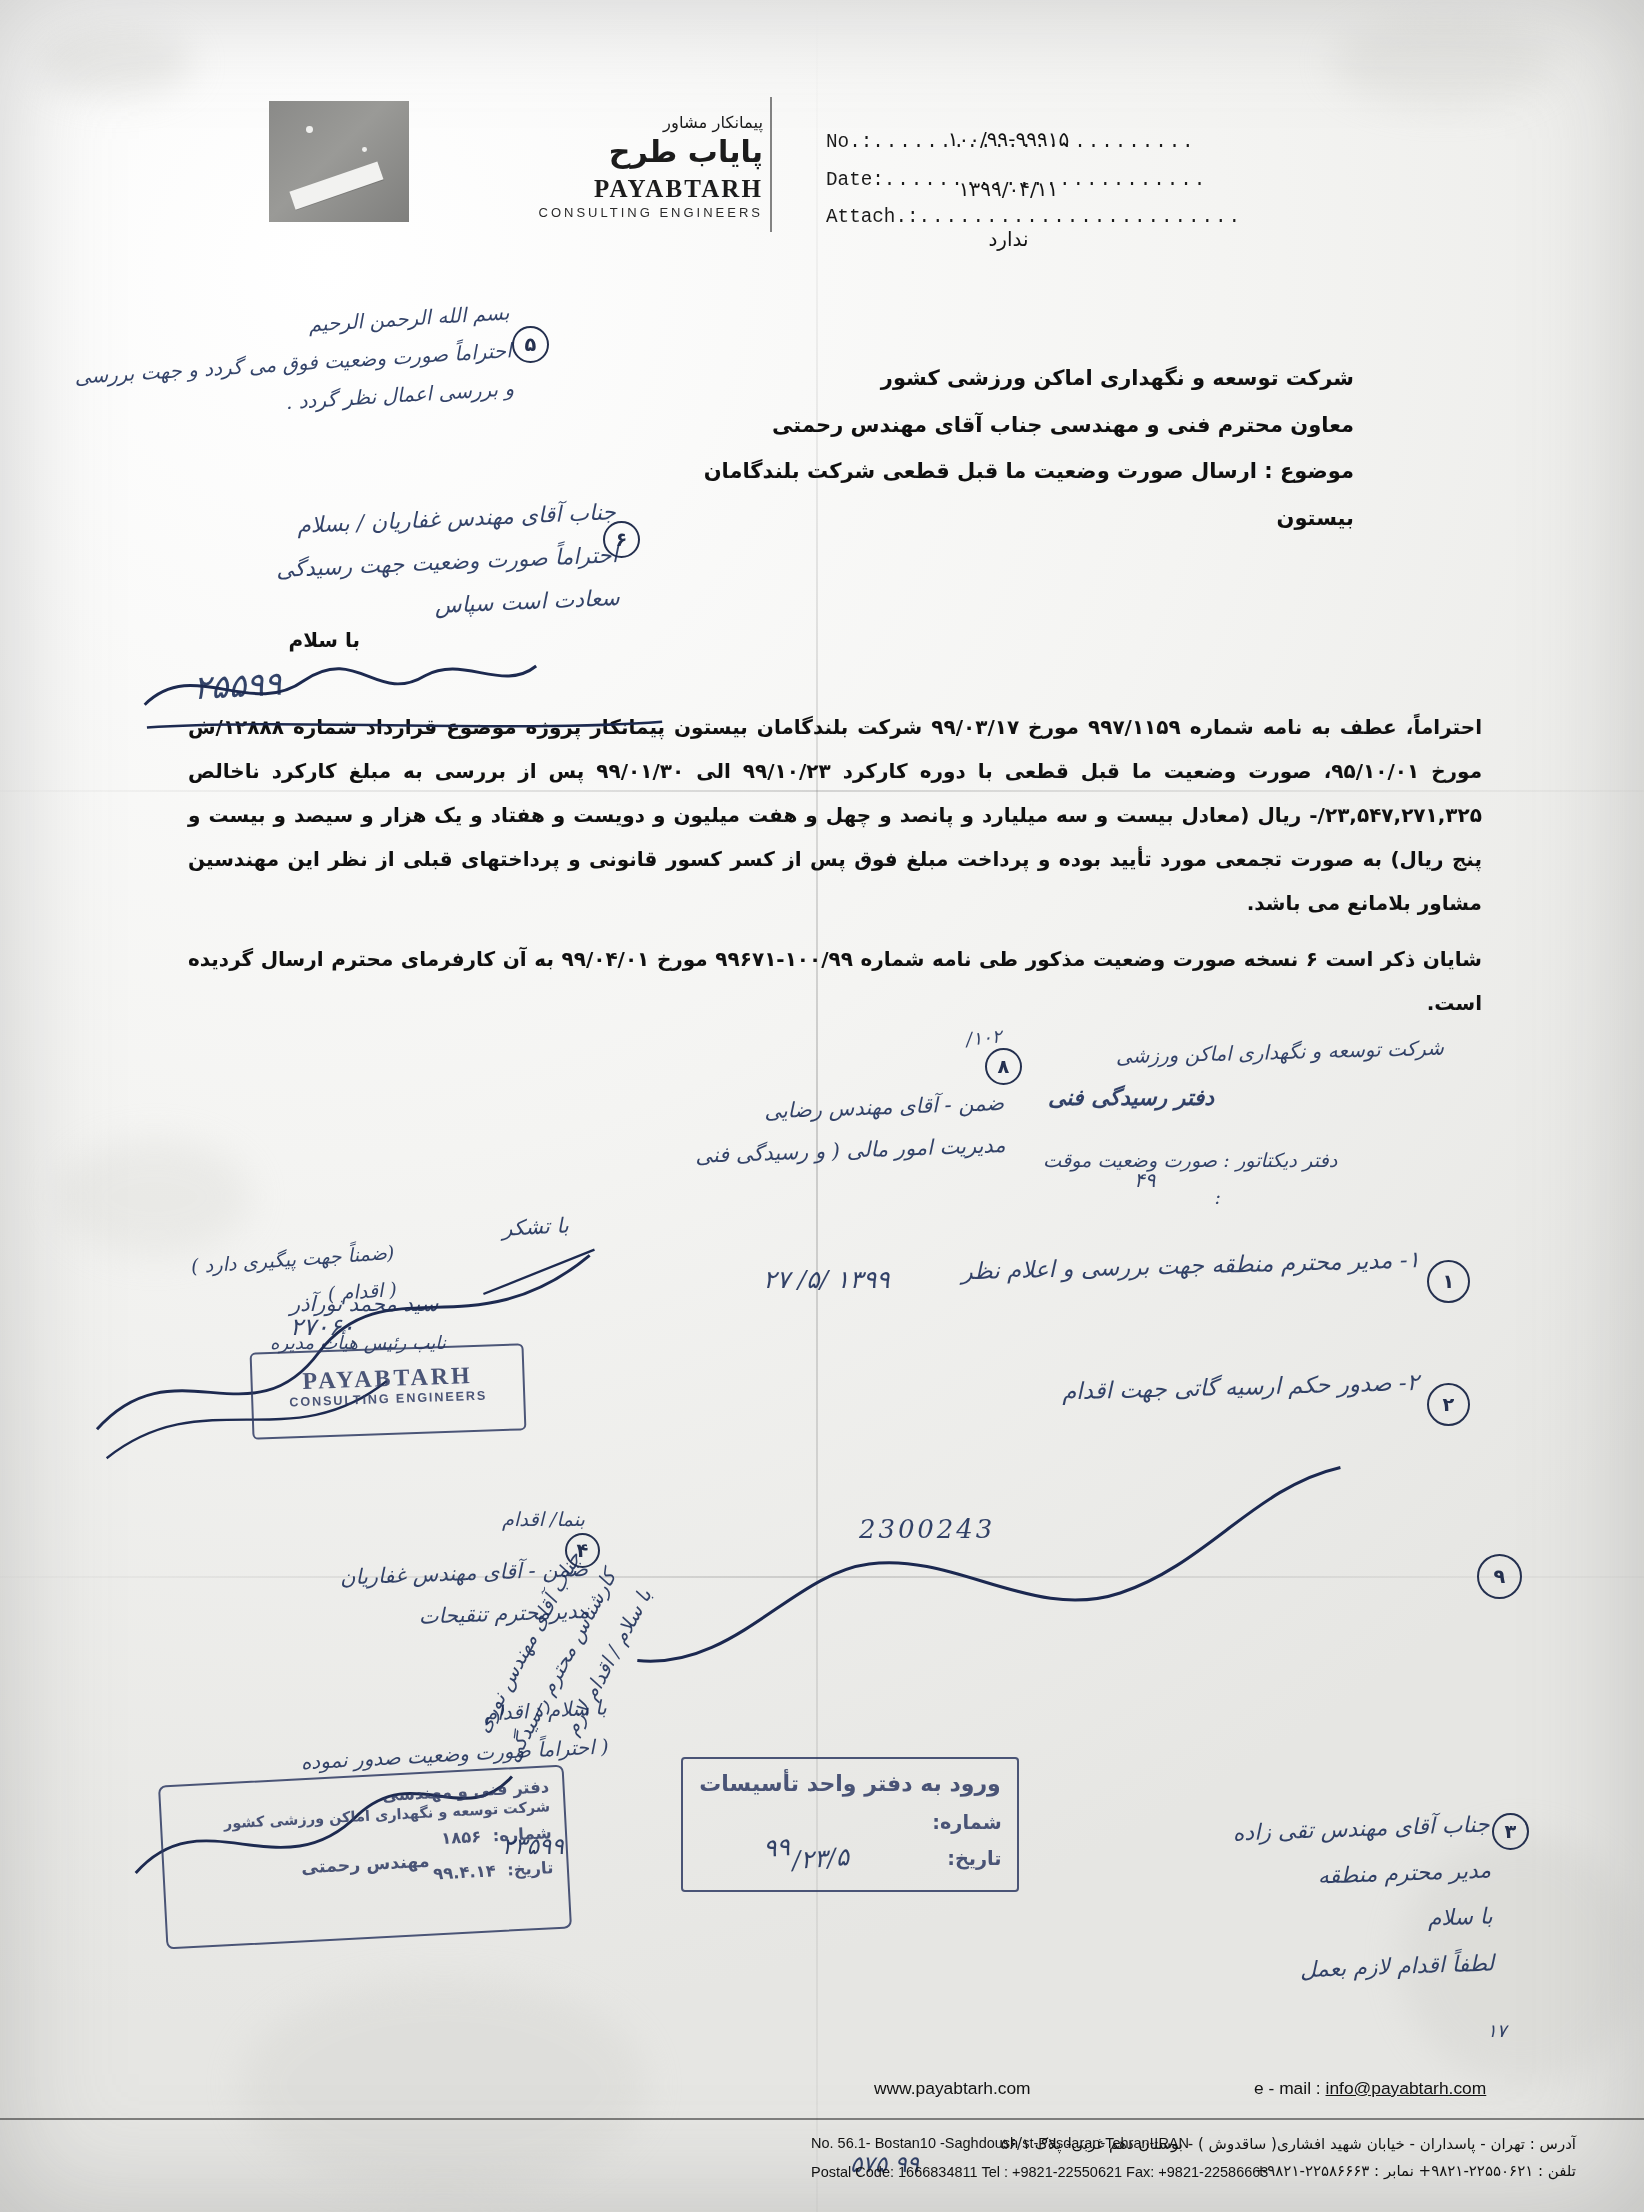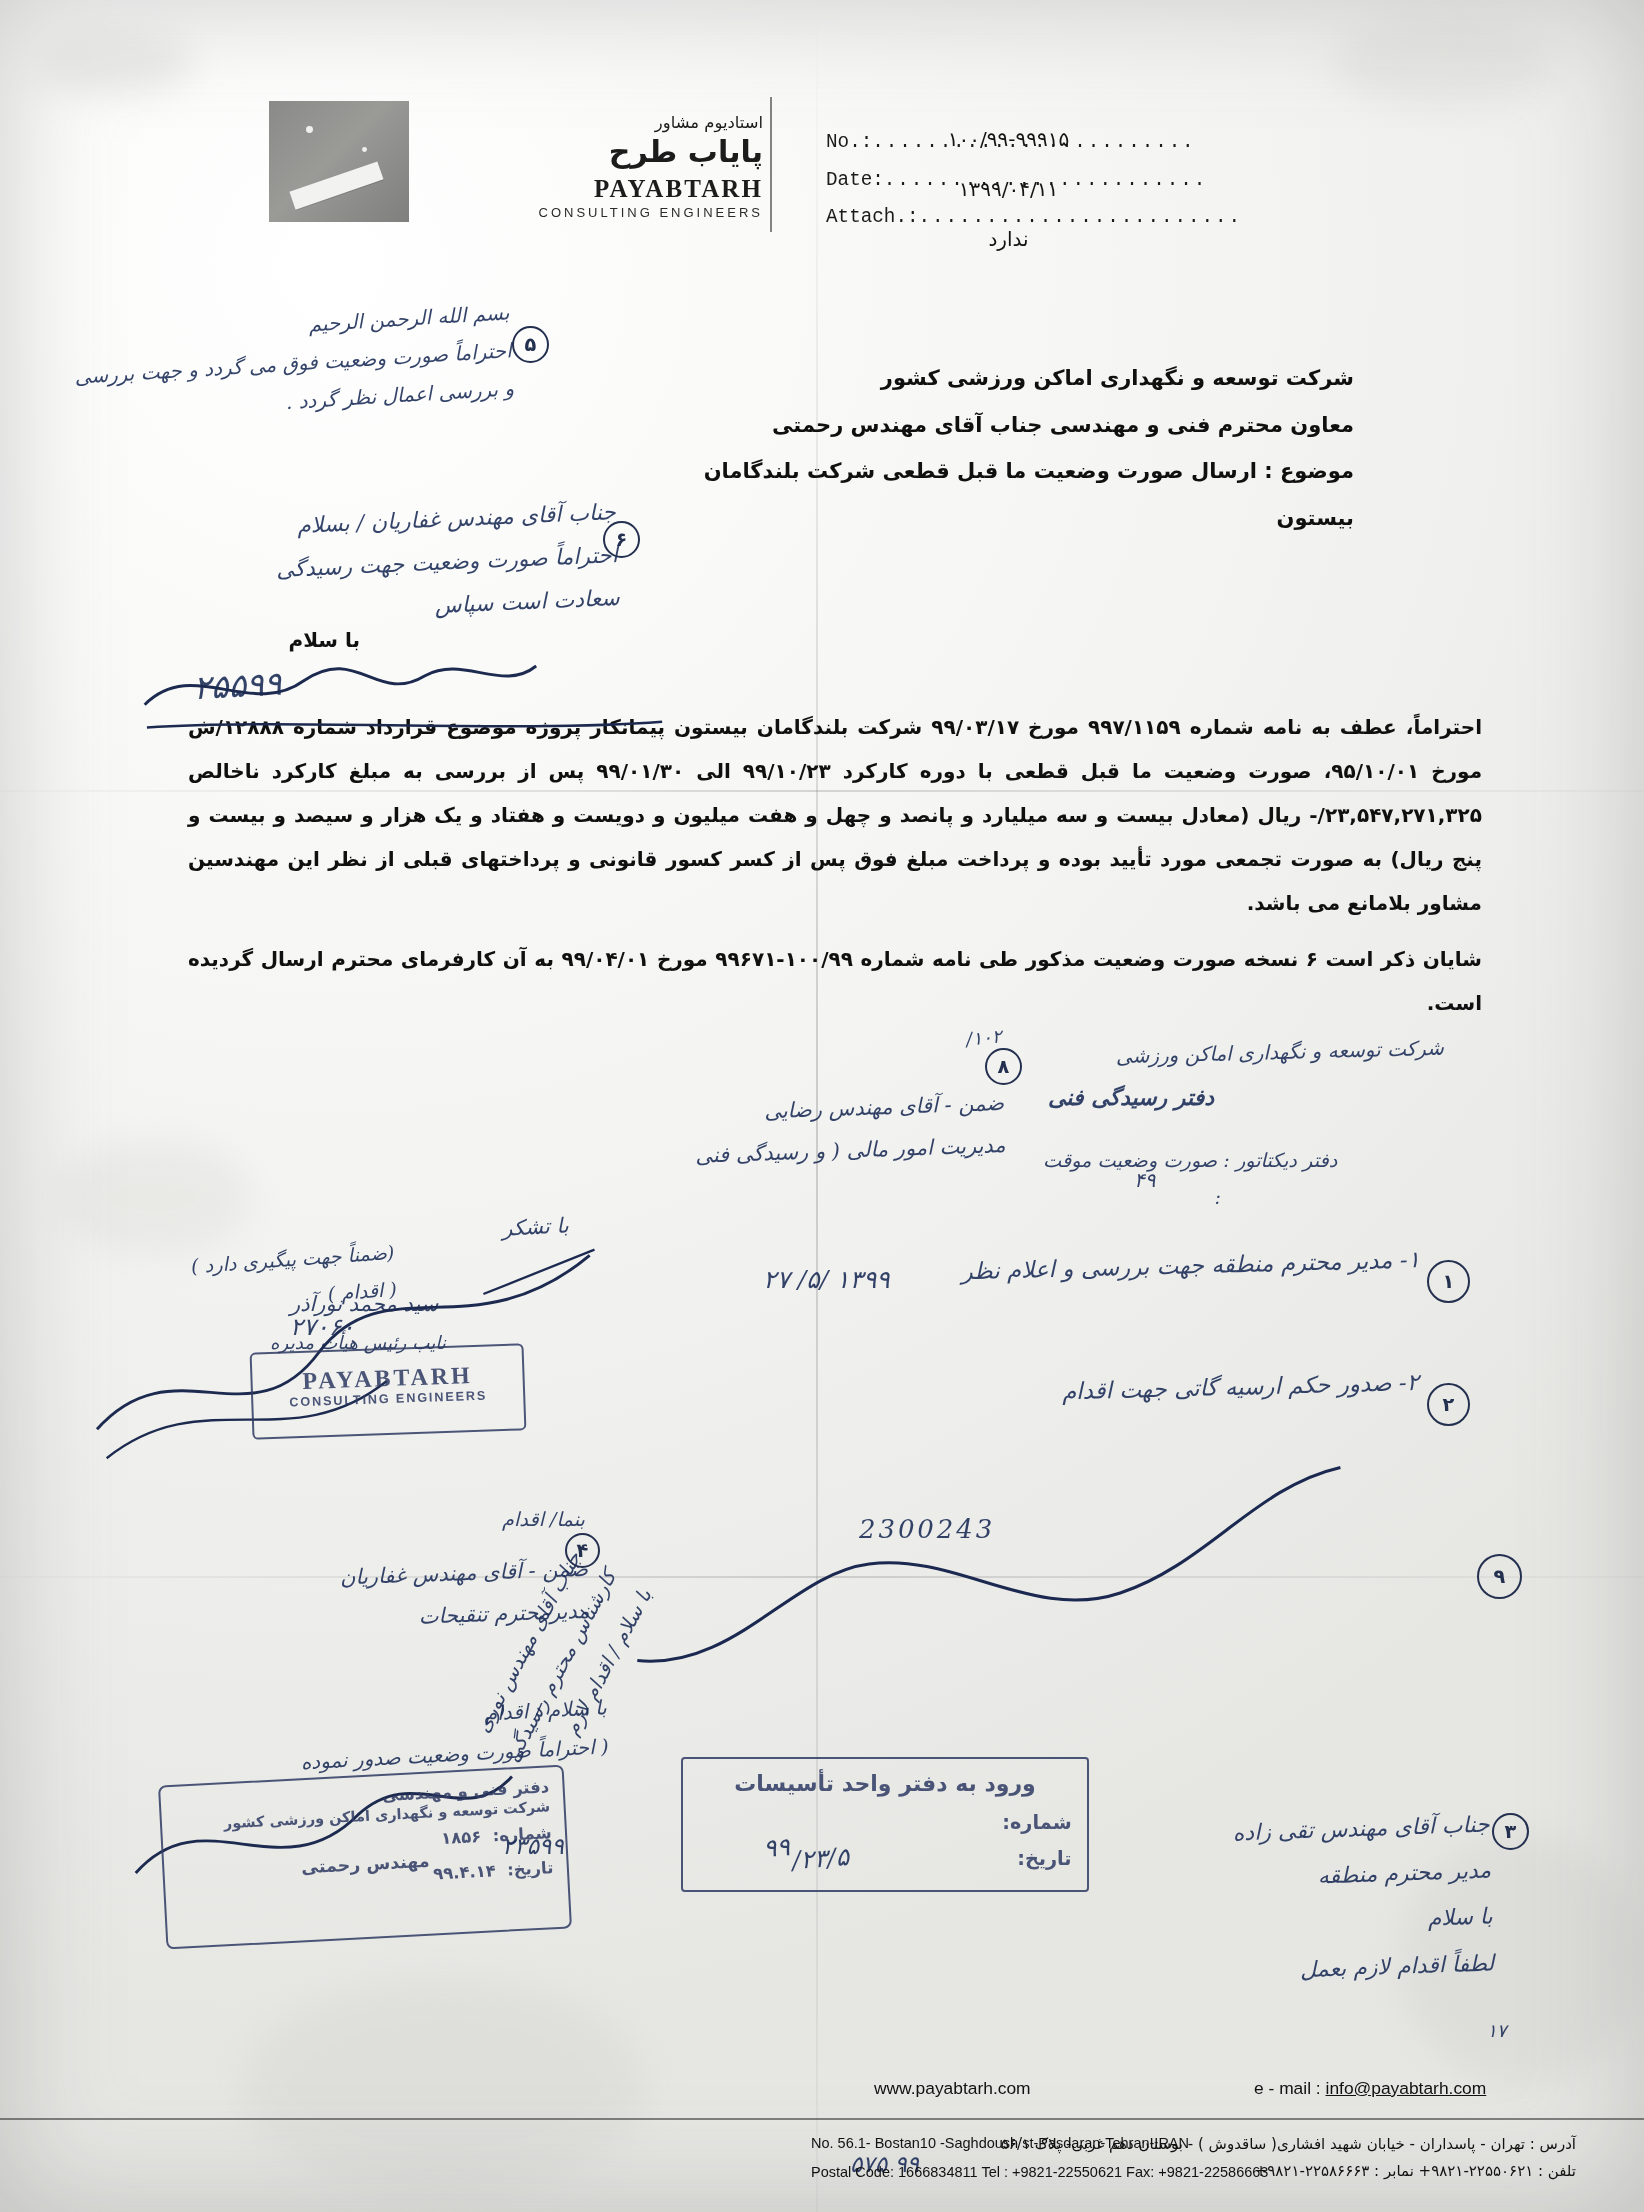--- a/index.html
+++ b/index.html
@@ -132,21 +132,21 @@
   <div class="hfold" style="top:1576px;"></div>
   <div class="edge-shadow"></div>
 
   <div class="logo-box">
     <div class="logo-slash"></div>
     <div class="logo-dot" style="left:37px;top:25px;"></div>
     <div class="logo-dot" style="left:93px;top:46px;width:4.8px;height:4.8px;"></div>
   </div>
 
   <div class="brand">
-    <div class="b-fa-small">استادیوم مشاور</div>
+    <div class="b-fa-small">پیمانکار مشاور</div>
     <div class="b-fa-big">پایاب طرح</div>
     <div class="b-en">PAYABTARH</div>
     <div class="b-en-sub">CONSULTING ENGINEERS</div>
   </div>
   <div class="brand-rule"></div>
 
   <div class="meta">
     <div class="row">
       <span class="lbl">No.:</span><span class="dots">........................</span>
     </div>
@@ -268,21 +268,21 @@
       <span style="margin-right:5.8px;">۱۸۵۶</span>
     </div>
     <div style="font-size:16.4px;margin-top:15.4px;text-align:right;">
       <span>تاریخ:</span>
       <span style="margin-right:5.8px;">۹۹.۴.۱۴</span>
     </div>
     <div style="font-size:17.4px;margin-top:-33px;text-align:center;">مهندس رحمتی</div>
   </div>
   <div class="hw" style="left:502px;top:1833px;font-size:23px;letter-spacing:1.9px;">۲۳۵۹۹</div>
 
-  <div class="stamp-box" style="left:681px;top:1757px;width:408px;height:135px;border-radius:3.9px;text-align:right;padding:11.6px 15.4px;box-sizing:border-box;">
+  <div class="stamp-box" style="left:681px;top:1757px;width:338px;height:135px;border-radius:3.9px;text-align:right;padding:11.6px 15.4px;box-sizing:border-box;">
     <div style="font-size:22px;text-align:center;">ورود به دفتر واحد تأسیسات</div>
     <div style="font-size:19.3px;margin-top:15.4px;">شماره:</div>
     <div style="font-size:19.3px;margin-top:13.5px;">تاریخ:</div>
   </div>
   <div class="hw" style="left:792px;top:1844px;font-size:25px;transform:rotate(-4deg);">۲۳/۵/</div>
   <div class="hw" style="left:763px;top:1833px;font-size:25px;transform:rotate(-4deg);">۹۹</div>
 
   <div class="circled" style="left:1492px;top:1813px;width:33px;height:33px;">۳</div>
   <div class="hw" style="left:1173px;top:1807px;width:319px;font-size:22px;line-height:2.1;transform:rotate(-2deg);">
     <span>جناب آقای مهندس تقی زاده</span><br>

